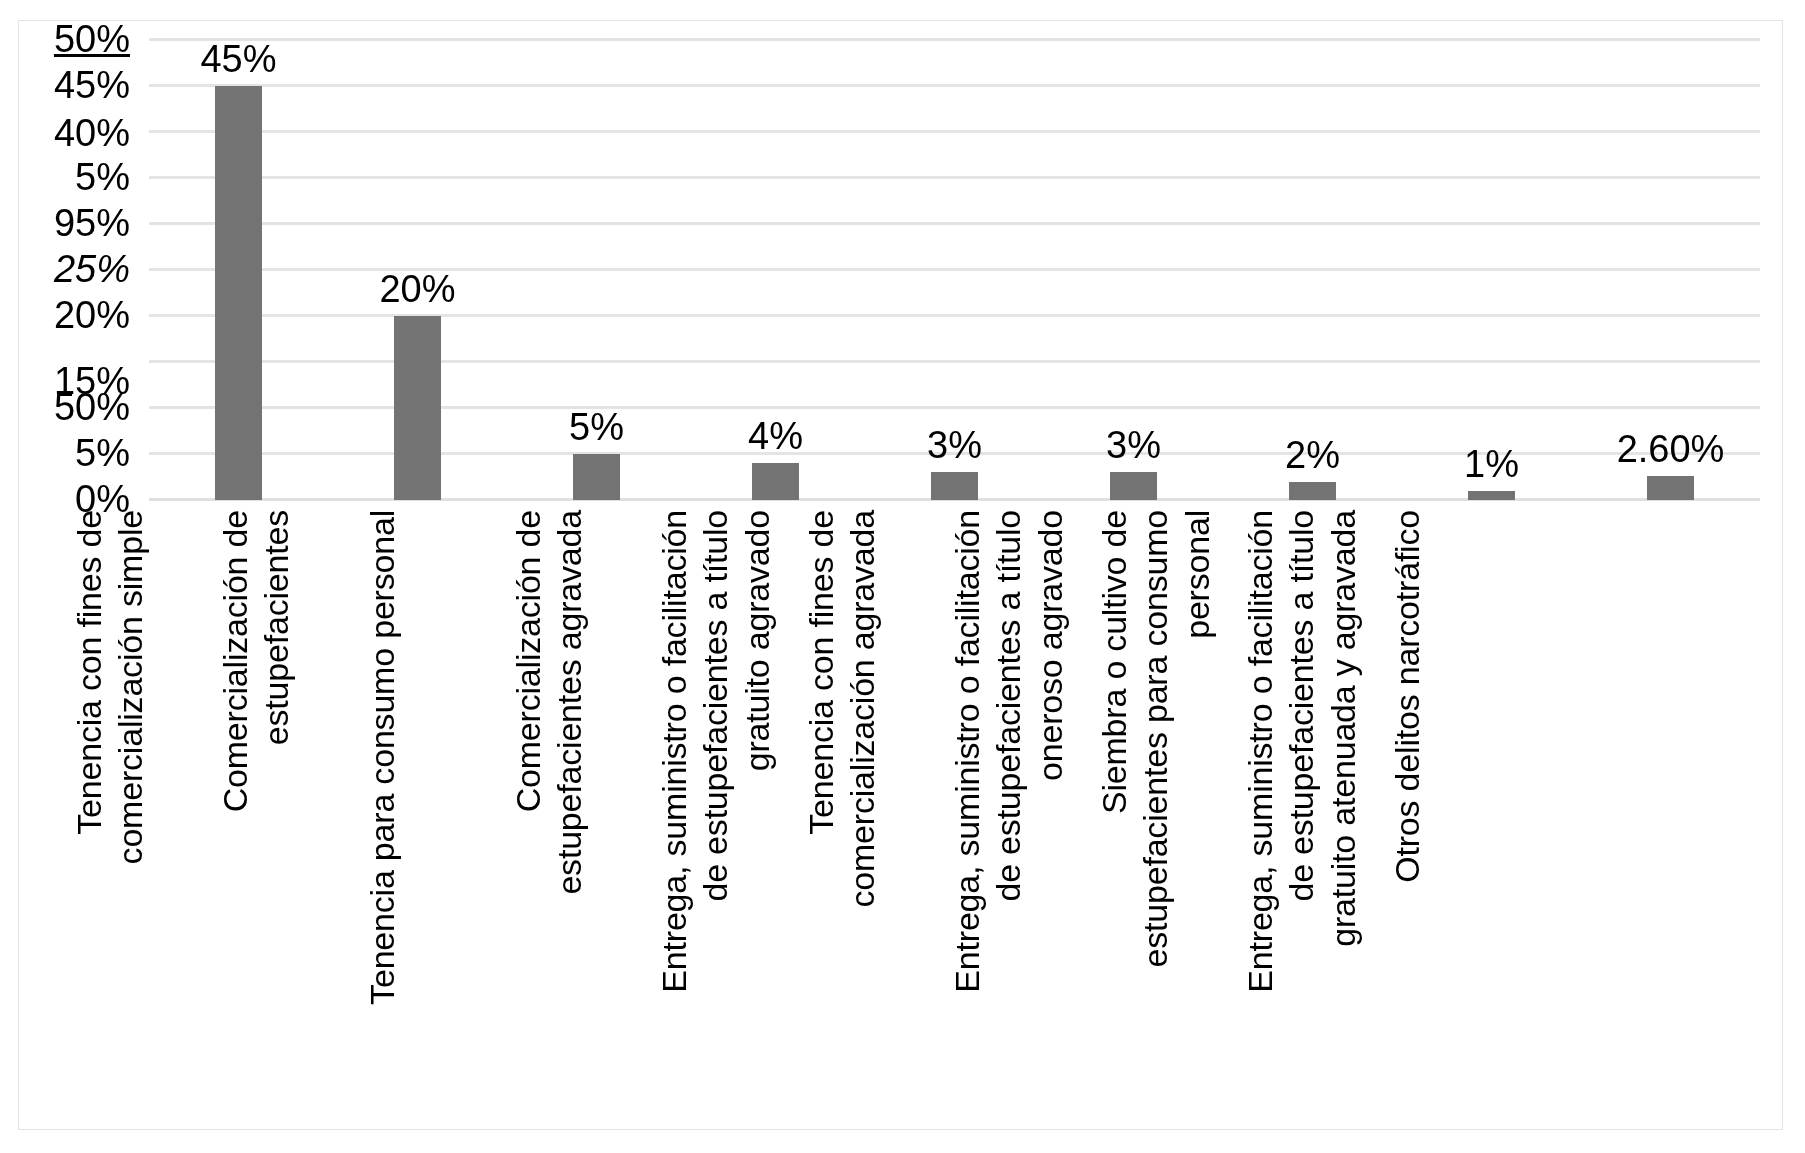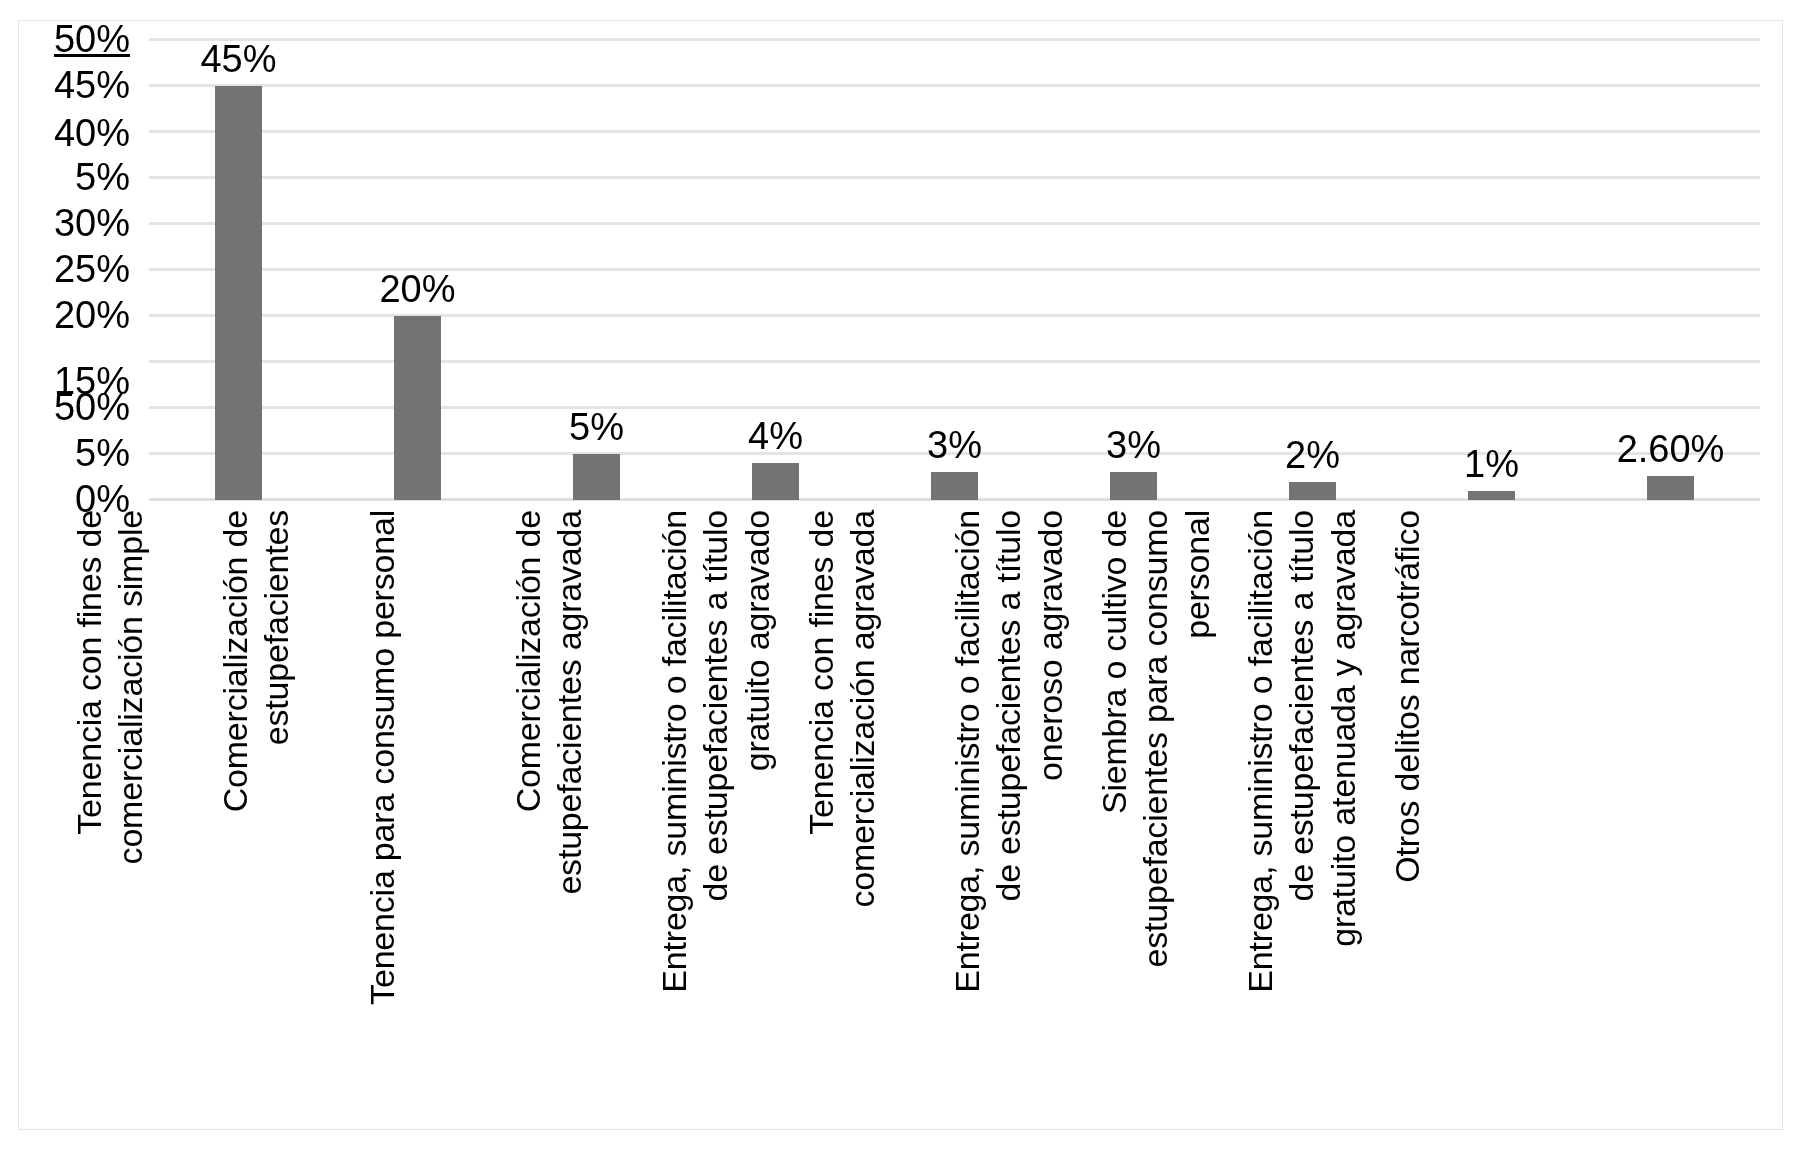--- a/index.html
+++ b/index.html
@@ -125,22 +125,22 @@
 
 <div id="chart-frame">
   <div id="plot-wrap">
 
     <div id="y-axis">
         <div class="y-tick" style="top: 460px;">0%</div>
         <div class="y-tick" style="top: 414px;">5%</div>
         <div class="y-tick" style="top: 368px;">50%</div>
         <div class="y-tick" style="top: 342px;">15%</div>
         <div class="y-tick" style="top: 276px;">20%</div>
-        <div class="y-tick" style="top: 230px;">25%</div>
-        <div class="y-tick" style="top: 184px;">30%</div>
+        <div class="y-tick" style="top: 230px; font-style: italic;">25%</div>
+        <div class="y-tick" style="top: 184px;">95%</div>
         <div class="y-tick" style="top: 138px;">5%</div>
         <div class="y-tick" style="top: 94px;">40%</div>
         <div class="y-tick" style="top: 46px;">45%</div>
         <div class="y-tick" style="top: 0px; text-decoration: underline;">50%</div>
       </div>
 
     <div id="grid-area">
         <div class="gridline baseline" style="top: 459px;"></div>
         <div class="gridline" style="top: 413px;"></div>
         <div class="gridline" style="top: 367px;"></div>

